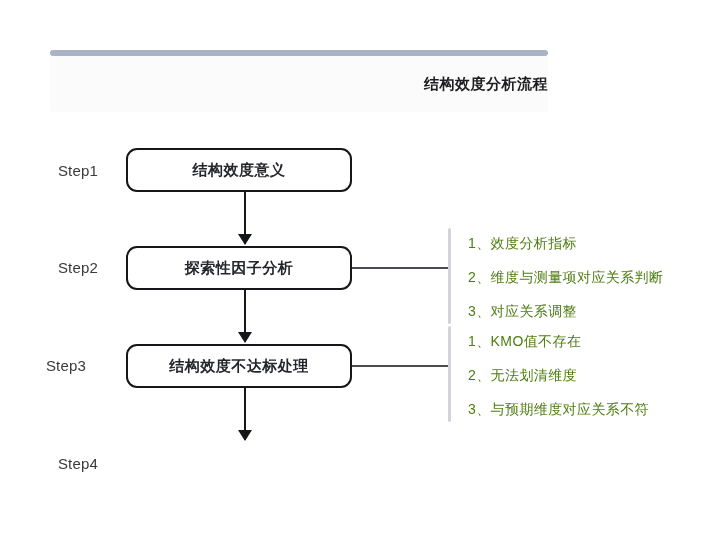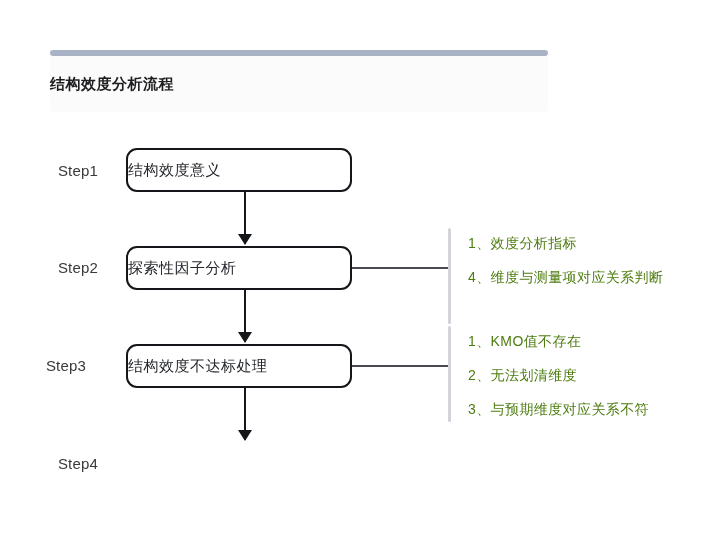--- a/index.html
+++ b/index.html
@@ -42,21 +42,21 @@
     height: 56px;
     background: #fbfbfc;
     border-radius: 0 0 4px 4px;
   }
   .header-title {
     position: absolute;
     left: 0;
     top: 0;
     width: 498px;
     line-height: 56px;
-    text-align: left;
+    text-align: right;
     font-size: 15px;
     font-weight: bold;
     color: #1d1d1f;
     letter-spacing: 0.5px;
   }
 
   
   .flow { position: absolute; left: 0; top: 0; width: 720px; height: 535px; }
 
   .step-label {
@@ -75,24 +75,25 @@
     height: 44px;
     box-sizing: border-box;
     border: 2.5px solid #15161a;
     border-radius: 11px;
     background: #ffffff;
   }
   .step-box-text {
     display: block;
     width: 100%;
     line-height: 39px;
-    text-align: left;
+    text-align: center;
     font-size: 15px;
     color: #24262b;
     letter-spacing: 0.5px;
+    font-weight: bold;
   }
 
   
   .arrow {
     position: absolute;
     left: 237px;
     width: 16px;
   }
   .arrow .shaft {
     position: absolute;
@@ -163,21 +164,22 @@
   </div>
 
   <div class="step-label" style="left:40px; top:259px;">Step2</div>
   <div class="step-box" style="top:246px;">
     <span class="step-box-text">探索性因子分析</span>
   </div>
   <div class="branch-line" style="top:267px;"></div>
   <div class="branch-divider" style="top:228px; height:96px;"></div>
   <div class="branch-list" style="top:226px;">
     <div class="branch-item">1、效度分析指标</div>
-    <div class="branch-item">4、维度与测量项对应关系判断</div>
+    <div class="branch-item">2、维度与测量项对应关系判断</div>
+    <div class="branch-item">3、对应关系调整</div>
   </div>
   <div class="arrow" style="top:290px; height:52px;">
     <div class="shaft"></div>
     <div class="head"></div>
   </div>
 
   <div class="step-label" style="left:28px; top:357px;">Step3</div>
   <div class="step-box" style="top:344px;">
     <span class="step-box-text">结构效度不达标处理</span>
   </div>

